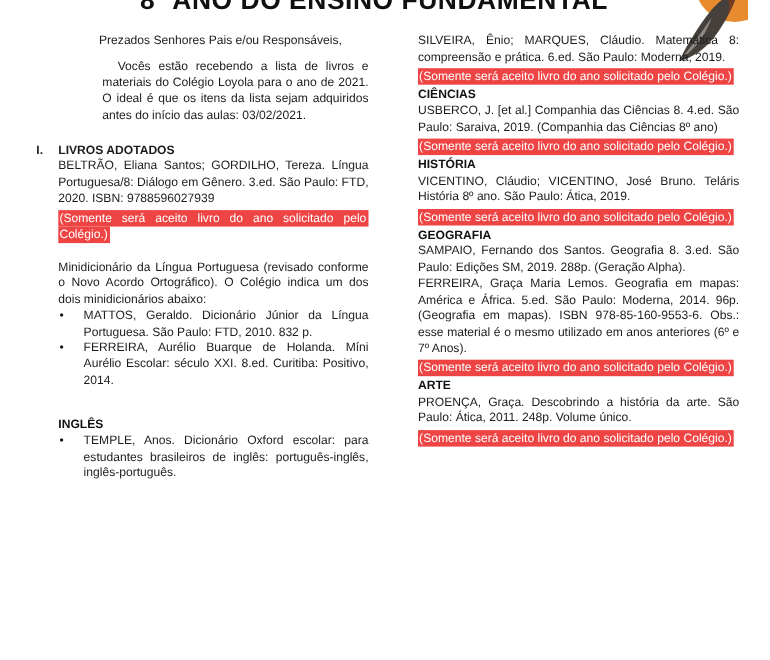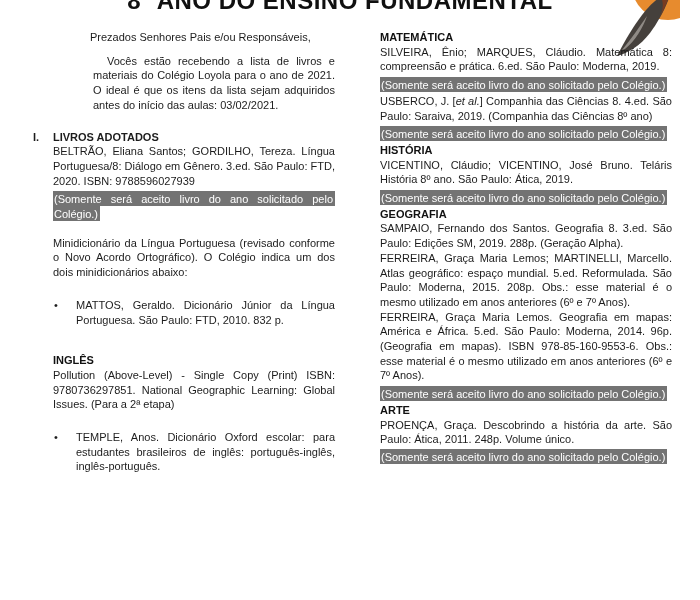--- a/index.html
+++ b/index.html
@@ -19,32 +19,32 @@
   .col-right { left:380px; width:292px; }
   p, h3, ul, li { margin:0; padding:0; }
   h3 { font-size:11px; font-weight:bold; color:#111; }
   .entry, .intro, .greeting { text-align:justify; }
   .greeting { margin-left:45px; text-indent:12px; }
   .intro    { margin-left:60px; text-indent:14px; margin-top:9px; }
   .section-head { display:flex; margin-top:17px; font-weight:bold; }
   .section-numeral { width:20px; flex:0 0 20px; }
   .body-ind { margin-left:20px; }
   ul.books { list-style:none; }
-  li.entry { position:relative; padding-left:23px;margin-top:18px; }
+  li.entry { position:relative; padding-left:23px; }
   li.entry::before { content:"\2022"; position:absolute; left:1px; top:0; }
   .note { margin-top:3px; margin-bottom:2px; }
   .hl {
-    background:#737373; color:#fff; padding:1.5px 2px 1.5px 1px;
+    background:#ef4444; color:#fff; padding:1.5px 2px 1.5px 1px;
     -webkit-box-decoration-break:clone; box-decoration-break:clone;
   }
   .mt15 { margin-top:15px; }
   .mt20 { margin-top:20px; }
   .mt26 { margin-top:26px; }
   .b { font-weight:normal; }
-  .i { font-style:italic; }
+  .i { }
 </style>
 </head>
 <body>
 
 <div class="page">
 
   <div class="doc-title">8º ANO DO ENSINO FUNDAMENTAL</div>
 
   <svg class="logo" viewBox="0 0 100 72" aria-hidden="true">
     <ellipse cx="68" cy="-14" rx="36" ry="34" fill="#e78b2e"></ellipse>
@@ -62,46 +62,45 @@
       <span>LIVROS ADOTADOS</span>
     </div>
 
     <div class="body-ind">
       <p class="entry"><span>BELTRÃO, Eliana Santos; GORDILHO, Tereza. </span><span class="b">Língua Portuguesa/8</span><span>: Diálogo em Gênero. 3.ed. São Paulo: FTD, 2020. ISBN: 9788596027939</span></p>
       <p class="entry note"><span class="hl">(Somente será aceito livro do ano solicitado pelo Colégio.)</span></p>
 
       <p class="entry mt15"><span class="b">Minidicionário da Língua Portuguesa</span><span> (revisado conforme o Novo Acordo Ortográfico). O Colégio indica um dos dois minidicionários abaixo:</span></p>
       <ul class="books">
         <li class="entry"><span>MATTOS, Geraldo. </span><span class="b">Dicionário Júnior da Língua Portuguesa</span><span>. São Paulo: FTD, 2010. 832 p.</span></li>
+        <li class="entry"><span>FERREIRA, Aurélio Buarque de Holanda. </span><span class="b">Míni Aurélio Escolar</span><span>: século XXI. 8.ed. Curitiba: Positivo, 2014.</span></li>
       </ul>
 
       <h3 class="mt26">INGLÊS</h3>
-      <p class="entry"><span class="b">Pollution (Above-Level)</span><span> - Single Copy (Print) ISBN: 9780736297851. National Geographic Learning: Global Issues. </span><span class="b">(Para a 2ª etapa)</span></p>
 
       <ul class="books">
         <li class="entry"><span>TEMPLE, Anos. </span><span class="b">Dicionário Oxford escolar: para estudantes brasileiros de inglês</span><span>: português-inglês, inglês-português.</span></li>
       </ul>
     </div>
   </div>
 
   <div class="col col-right">
-    <h3>MATEMÁTICA</h3>
     <p class="entry"><span>SILVEIRA, Ênio; MARQUES, Cláudio. </span><span class="b">Matemática 8</span><span>: compreensão e prática. 6.ed. São Paulo: Moderna, 2019.</span></p>
     <p class="entry note"><span class="hl">(Somente será aceito livro do ano solicitado pelo Colégio.)</span></p>
 
+    <h3>CIÊNCIAS</h3>
     <p class="entry"><span>USBERCO, J. [</span><span class="i">et al.</span><span>] </span><span class="b">Companhia das Ciências 8</span><span>. 4.ed. São Paulo: Saraiva, 2019. (Companhia das Ciências 8º ano)</span></p>
     <p class="entry note"><span class="hl">(Somente será aceito livro do ano solicitado pelo Colégio.)</span></p>
 
     <h3>HISTÓRIA</h3>
     <p class="entry"><span>VICENTINO, Cláudio; VICENTINO, José Bruno. </span><span class="b">Teláris História 8º ano</span><span>. São Paulo: Ática, 2019.</span></p>
     <p class="entry note"><span class="hl">(Somente será aceito livro do ano solicitado pelo Colégio.)</span></p>
 
     <h3>GEOGRAFIA</h3>
     <p class="entry"><span>SAMPAIO, Fernando dos Santos. </span><span class="b">Geografia 8</span><span>. 3.ed. São Paulo: Edições SM, 2019. 288p. (Geração Alpha).</span></p>
-    <p class="entry"><span>FERREIRA, Graça Maria Lemos; MARTINELLI, Marcello. </span><span class="b">Atlas geográfico</span><span>: espaço mundial. 5.ed. Reformulada. São Paulo: Moderna, 2015. 208p. Obs.: esse material é o mesmo utilizado em anos anteriores (6º e 7º Anos).</span></p>
     <p class="entry"><span>FERREIRA, Graça Maria Lemos. </span><span class="b">Geografia em mapas</span><span>: América e África. 5.ed. São Paulo: Moderna, 2014. 96p. (Geografia em mapas). ISBN 978-85-160-9553-6. Obs.: esse material é o mesmo utilizado em anos anteriores (6º e 7º Anos).</span></p>
     <p class="entry note"><span class="hl">(Somente será aceito livro do ano solicitado pelo Colégio.)</span></p>
 
     <h3>ARTE</h3>
     <p class="entry"><span>PROENÇA, Graça. </span><span class="b">Descobrindo a história da arte</span><span>. São Paulo: Ática, 2011. 248p. Volume único.</span></p>
     <p class="entry note"><span class="hl">(Somente será aceito livro do ano solicitado pelo Colégio.)</span></p>
   </div>
 
 </div>
 

